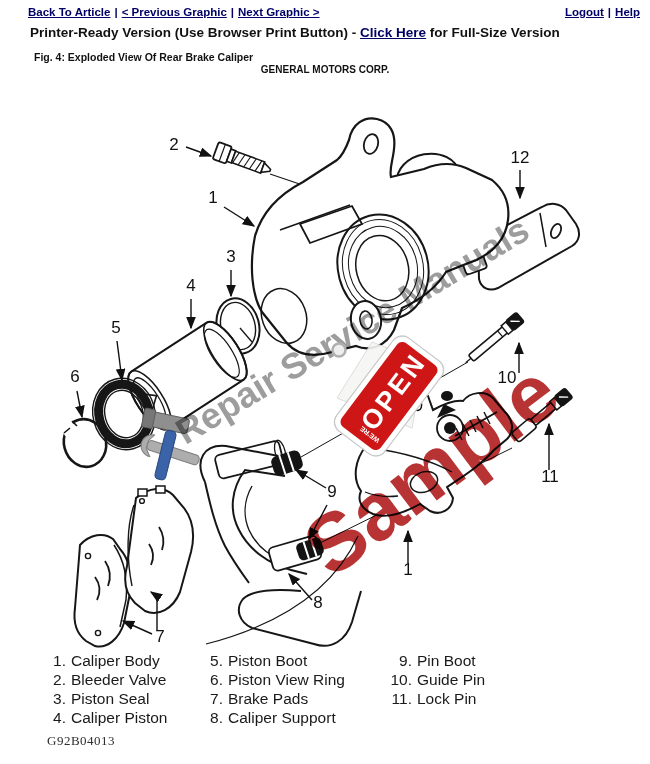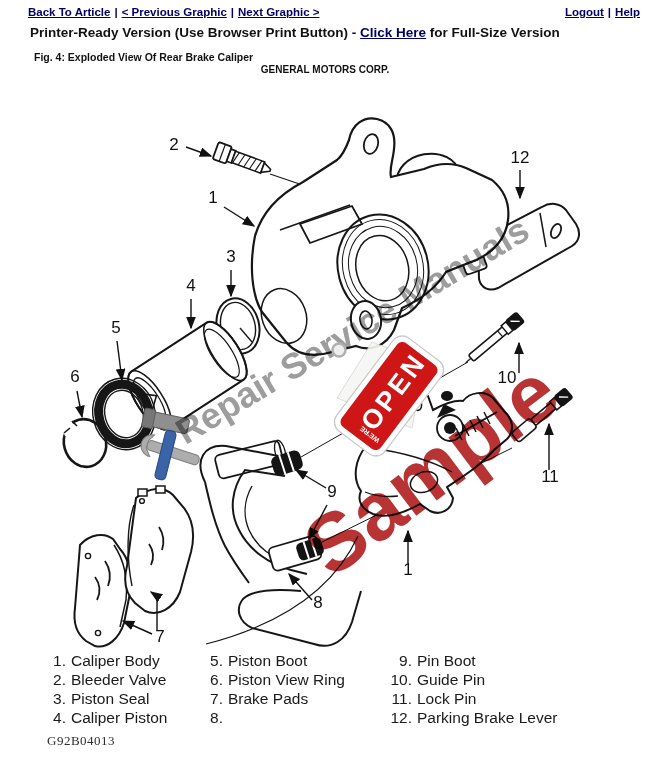--- a/index.html
+++ b/index.html
@@ -284,34 +284,31 @@
   <div class="row">
       <span class="num">6.</span>
       <span>Piston View Ring</span>
     </div>
   <div class="row">
       <span class="num">7.</span>
       <span>Brake Pads</span>
     </div>
   <div class="row">
       <span class="num">8.</span>
+      <span>Caliper Support</span>
     </div>
 </div>
 <div class="plist col3">
   <div class="row">
       <span class="num">9.</span>
       <span>Pin Boot</span>
     </div>
   <div class="row">
       <span class="num">10.</span>
       <span>Guide Pin</span>
     </div>
   <div class="row">
       <span class="num">11.</span>
       <span>Lock Pin</span>
     </div>
-  <div class="row">
-      <span class="num">12.</span>
-      <span>Parking Brake Lever</span>
-    </div>
 </div>
 
 <div class="gcode">G92B04013</div>
 
 </body></html>

